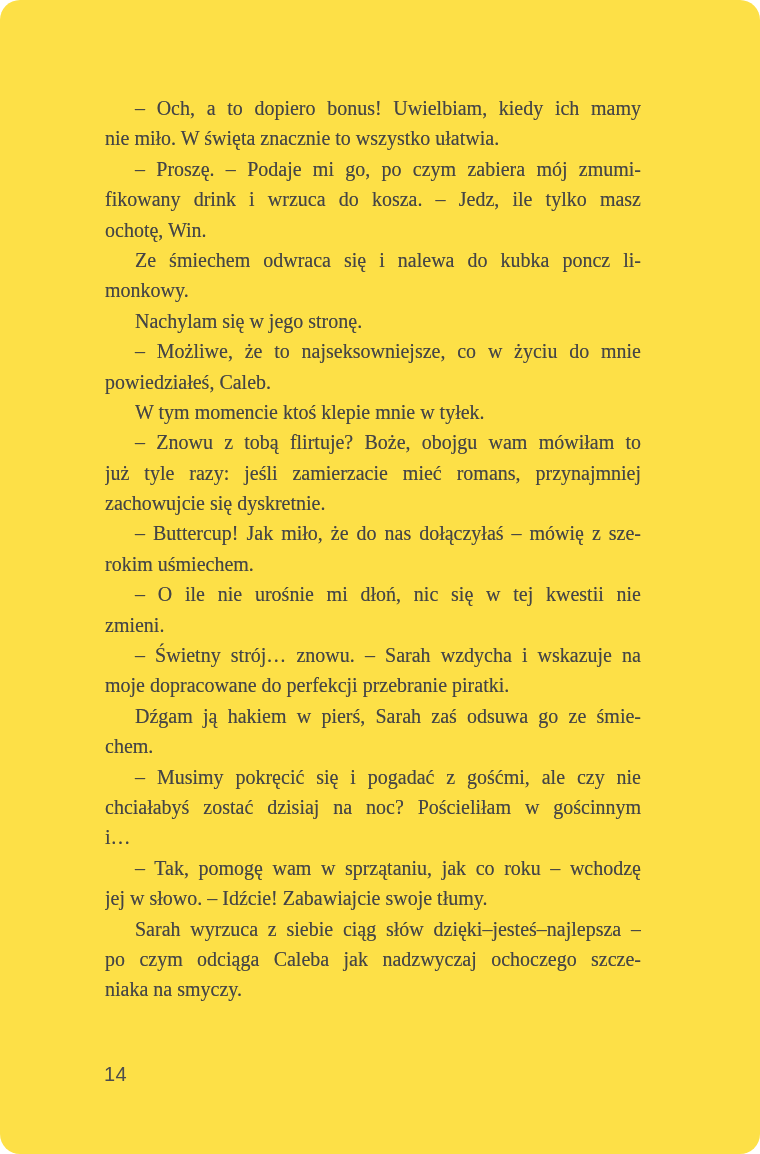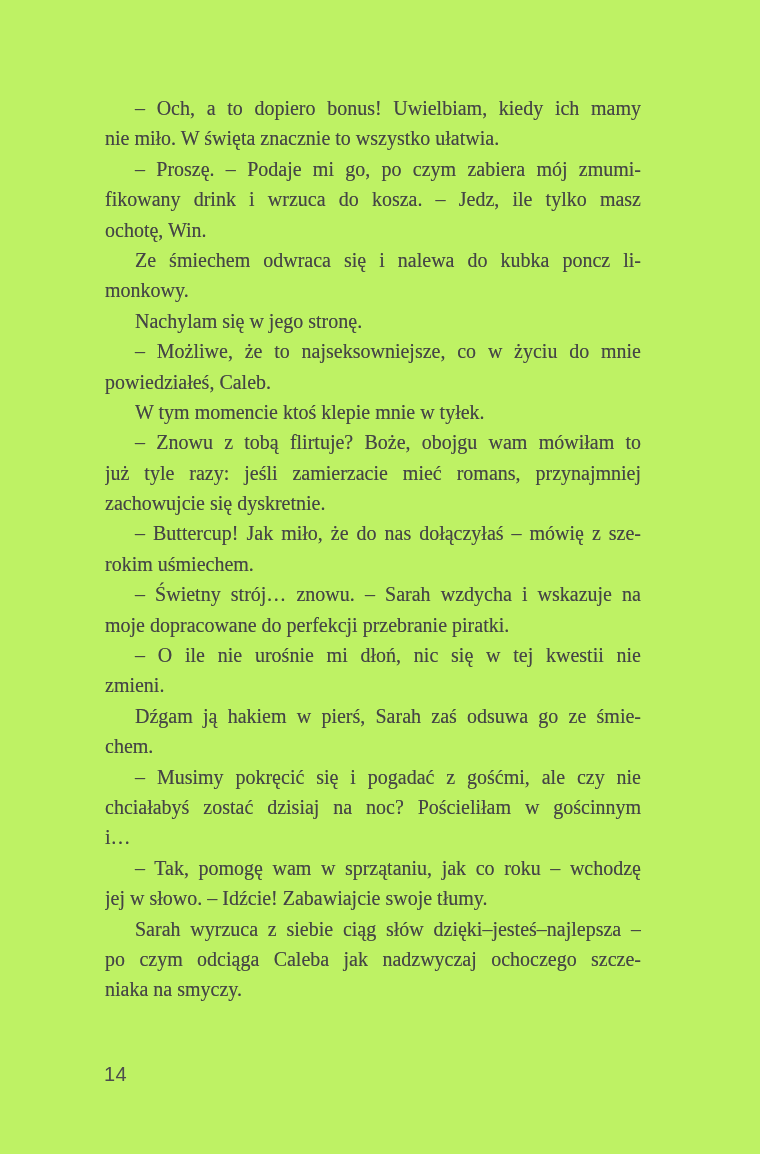--- a/index.html
+++ b/index.html
@@ -9,21 +9,22 @@
   body {
     width: 760px;
     height: 1154px;
     background: #ffffff;
     position: relative;
     overflow: hidden;
   }
   .book-page {
     position: absolute;
     inset: 0;
-    background: #bef264;
+    background: #fde047;
+    border-radius: 20px;
   }
   .text-block {
     position: absolute;
     left: 105px;
     top: 93px;
     width: 536px;
     font-family: "Liberation Serif", serif;
     font-size: 20px;
     line-height: 30.4px;
     color: #454545;
@@ -85,26 +86,26 @@
       <div class="para">
         <div class="line indent">– Znowu z tobą flirtuje? Boże, obojgu wam mówiłam to</div>
         <div class="line">już tyle razy: jeśli zamierzacie mieć romans, przynajmniej</div>
         <div class="line last">zachowujcie się dyskretnie.</div>
       </div>
       <div class="para">
         <div class="line indent">– Buttercup! Jak miło, że do nas dołączyłaś – mówię z sze-</div>
         <div class="line last">rokim uśmiechem.</div>
       </div>
       <div class="para">
+        <div class="line indent">– O ile nie urośnie mi dłoń, nic się w tej kwestii nie</div>
+        <div class="line last">zmieni.</div>
+      </div>
+      <div class="para">
         <div class="line indent">– Świetny strój… znowu. – Sarah wzdycha i wskazuje na</div>
         <div class="line last">moje dopracowane do perfekcji przebranie piratki.</div>
-      </div>
-      <div class="para">
-        <div class="line indent">– O ile nie urośnie mi dłoń, nic się w tej kwestii nie</div>
-        <div class="line last">zmieni.</div>
       </div>
       <div class="para">
         <div class="line indent">Dźgam ją hakiem w pierś, Sarah zaś odsuwa go ze śmie-</div>
         <div class="line last">chem.</div>
       </div>
       <div class="para">
         <div class="line indent">– Musimy pokręcić się i pogadać z gośćmi, ale czy nie</div>
         <div class="line">chciałabyś zostać dzisiaj na noc? Pościeliłam w gościnnym</div>
         <div class="line last">i…</div>
       </div>

